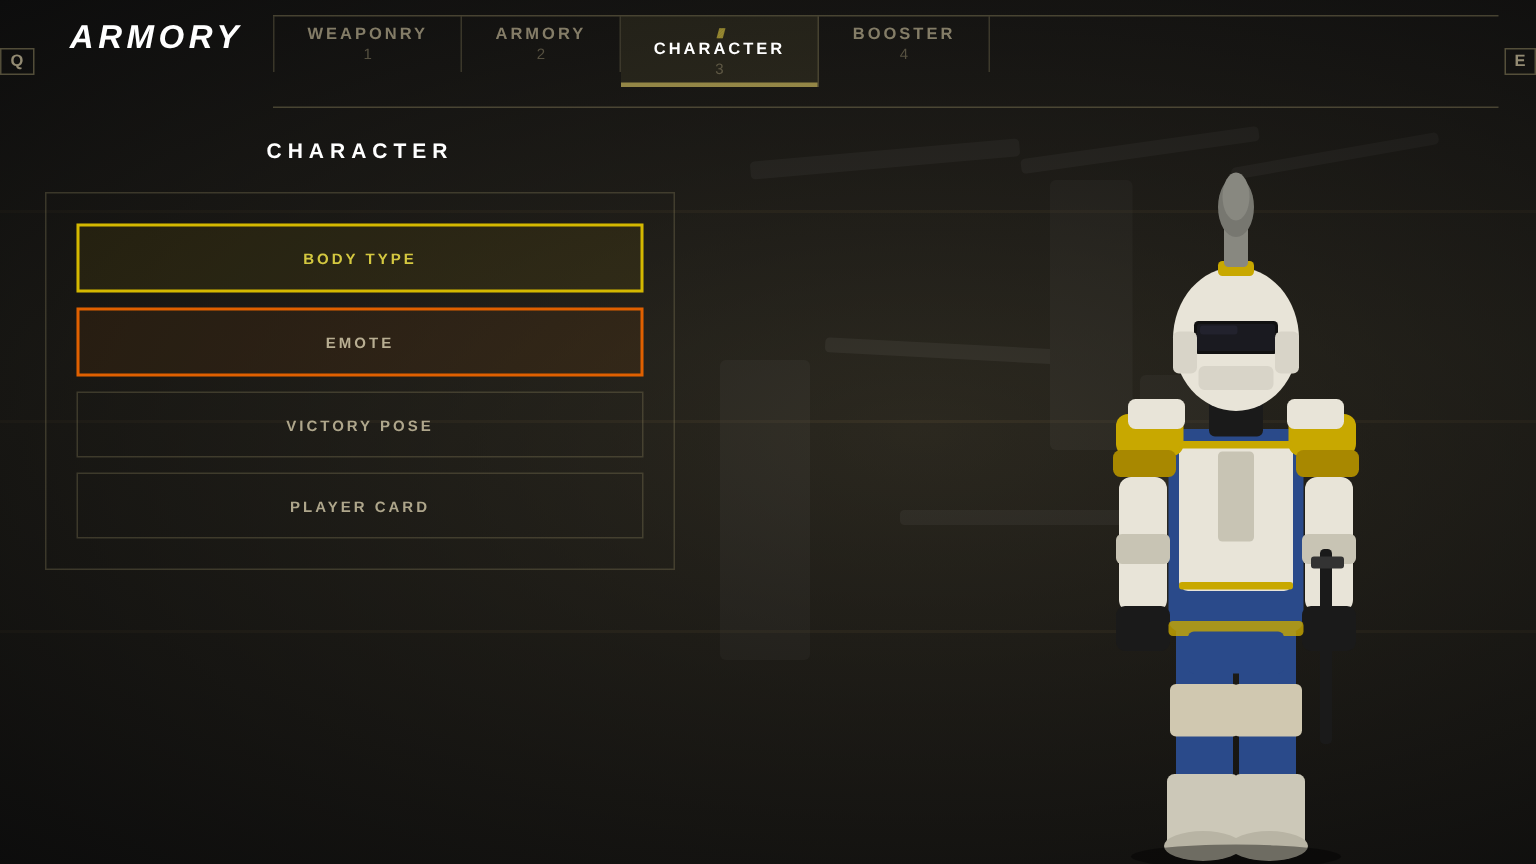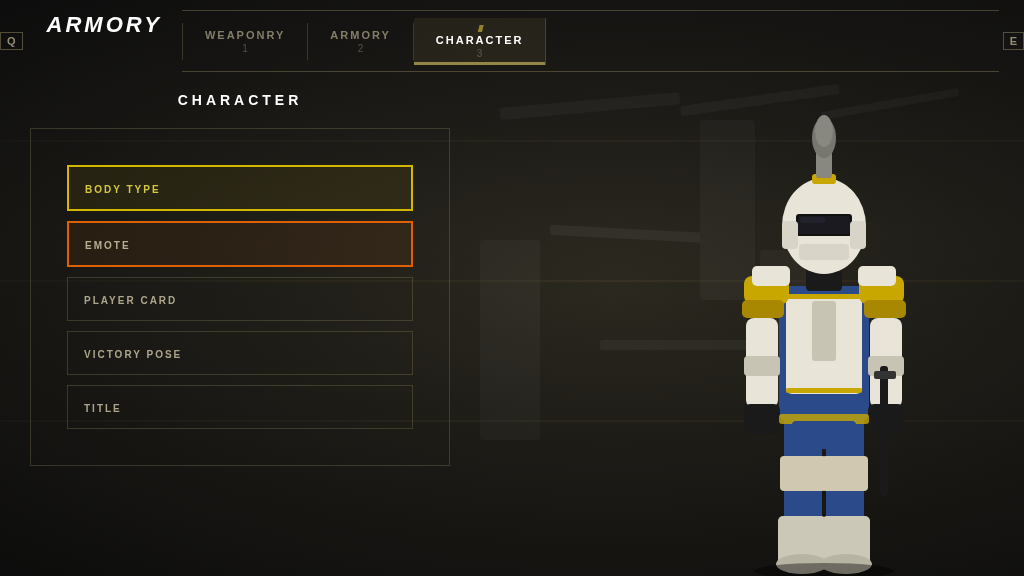--- a/index.html
+++ b/index.html
@@ -69,21 +69,21 @@
       letter-spacing: 3px;
       text-transform: uppercase;
       padding: 8px 20px 4px 20px;
       display: flex;
       align-items: flex-start;
       font-style: italic;
     }
 
     .nav-tabs {
       display: flex;
-      align-items: center;
+      align-items: flex-start;
       flex: 1;
       border-top: 1px solid rgba(150,140,100,0.4);
       border-bottom: 1px solid rgba(150,140,100,0.4);
       margin-top: 10px;
     }
 
     .nav-tab {
       display: flex;
       flex-direction: column;
       align-items: center;
@@ -174,21 +174,22 @@
       text-align: center;
       margin-bottom: 20px;
       text-transform: uppercase;
     }
 
     .options-list {
       display: flex;
       flex-direction: column;
       gap: 10px;
       border: 1px solid rgba(150,140,100,0.3);
-      padding: 36px;
+      padding: 20px;
+      text-align: center;
     }
 
     .option-item {
       padding: 12px 16px;
       border: 1px solid rgba(150,140,100,0.3);
       cursor: pointer;
       position: relative;
     }
 
     .option-item .option-label {
@@ -286,20 +287,24 @@
       </div>
       <div class="nav-tab">
         <span class="tab-label">ARMORY</span>
         <span class="tab-number">2</span>
       </div>
       <div class="nav-tab active">
         <span class="active-tab-decoration">////////</span>
         <span class="tab-label">CHARACTER</span>
         <span class="tab-number">3</span>
       </div>
+      <div class="nav-tab">
+        <span class="tab-label">BOOSTER</span>
+        <span class="tab-number">4</span>
+      </div>
     </div>
     <span class="e-key">E</span>
   </div>
 
   <div class="main-content">
 
     <div class="left-panel">
       <span class="panel-title">CHARACTER</span>
 
       <div class="options-list">
@@ -307,30 +312,27 @@
         <div class="option-item selected-yellow">
           <span class="option-label">BODY TYPE</span>
         </div>
 
 
         <div class="option-item selected-orange">
           <span class="option-label">EMOTE</span>
         </div>
 
         <div class="option-item">
+          <span class="option-label">VICTORY POSE</span>
+        </div>
+
+        <div class="option-item">
           <span class="option-label">PLAYER CARD</span>
         </div>
 
-        <div class="option-item">
-          <span class="option-label">VICTORY POSE</span>
-        </div>
-
-        <div class="option-item">
-          <span class="option-label">TITLE</span>
-        </div>
       </div>
     </div>
 
     <div class="right-panel">
 
       <div class="character-figure">
         <svg viewBox="0 0 280 500" class="char-svg">
 
           <rect x="100" y="340" width="38" height="110" rx="6" fill="#2a4a8a"></rect>
           <rect x="142" y="340" width="38" height="110" rx="6" fill="#2a4a8a"></rect>

